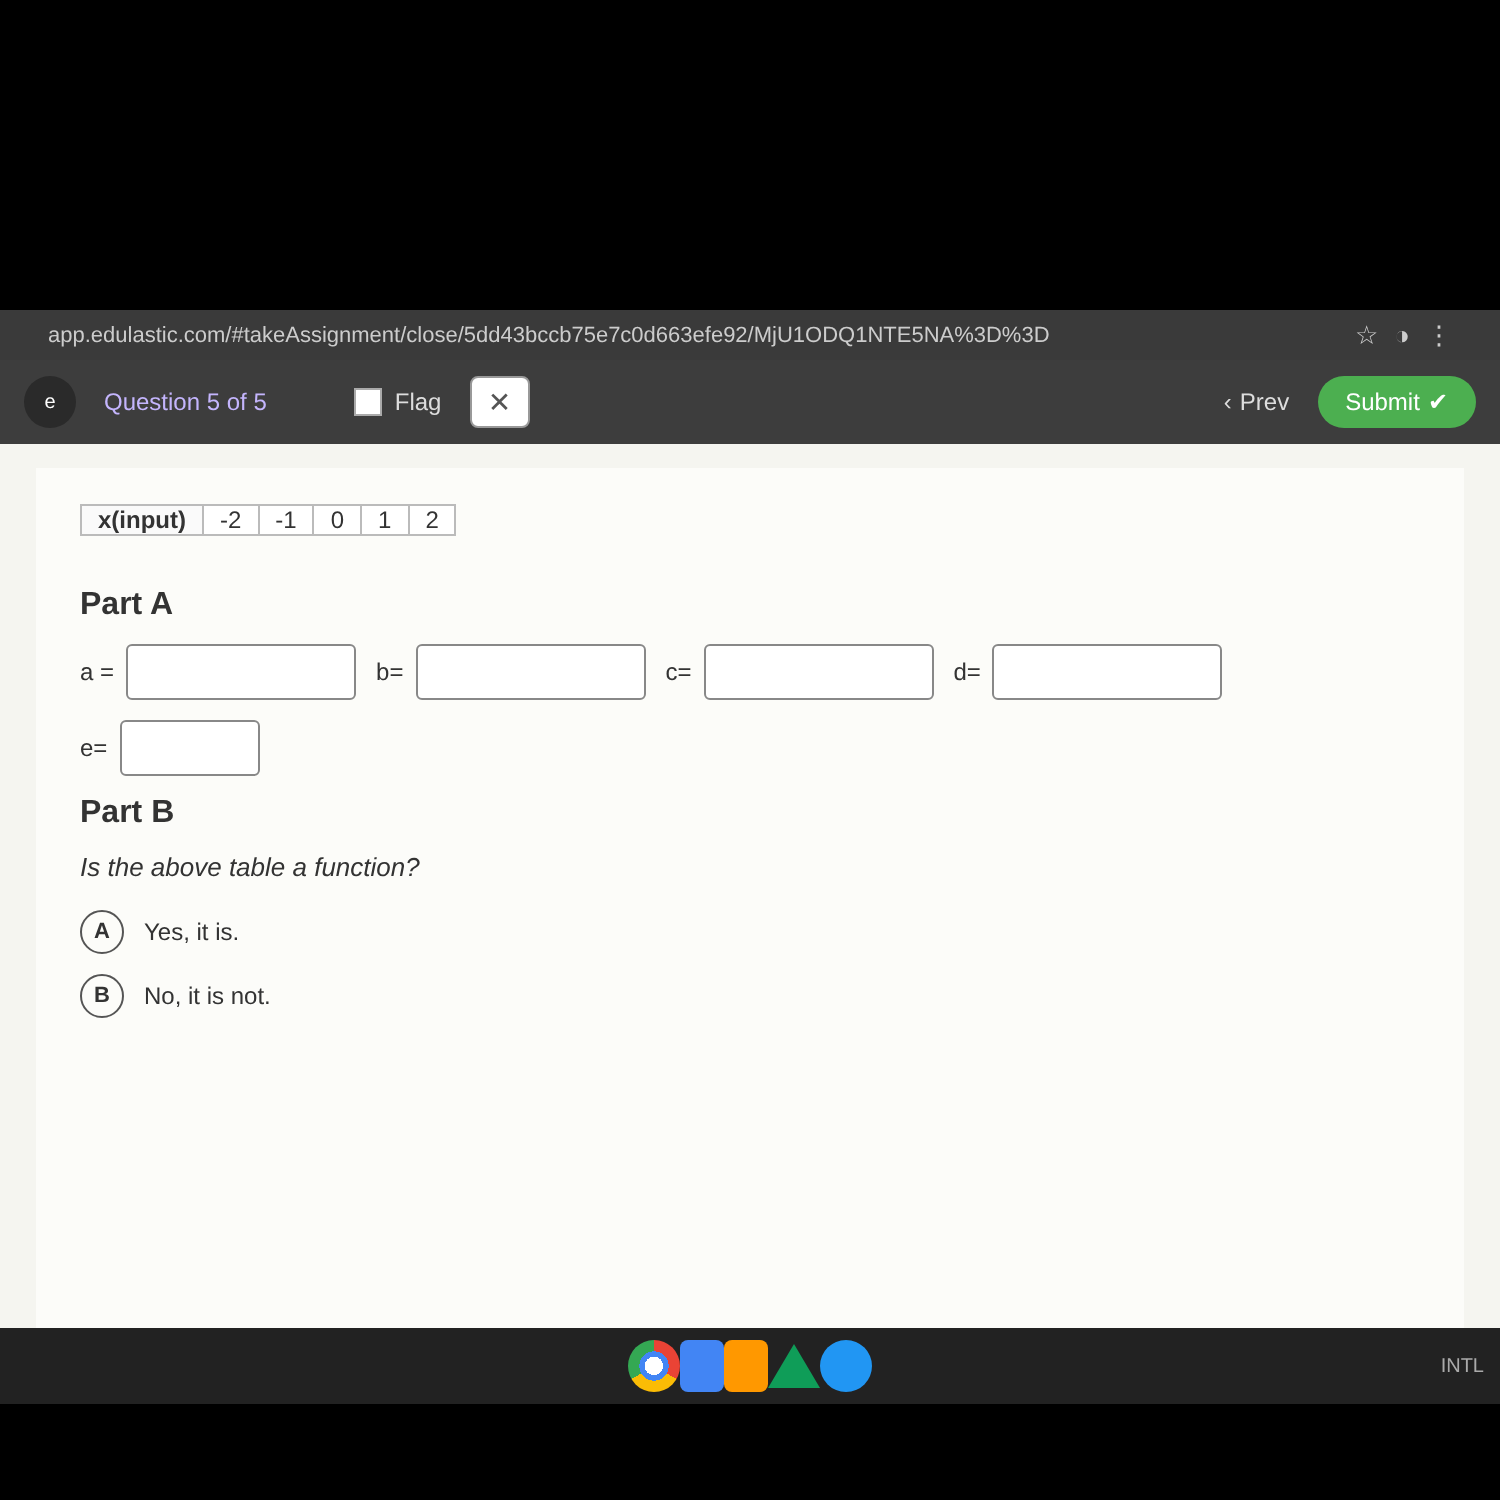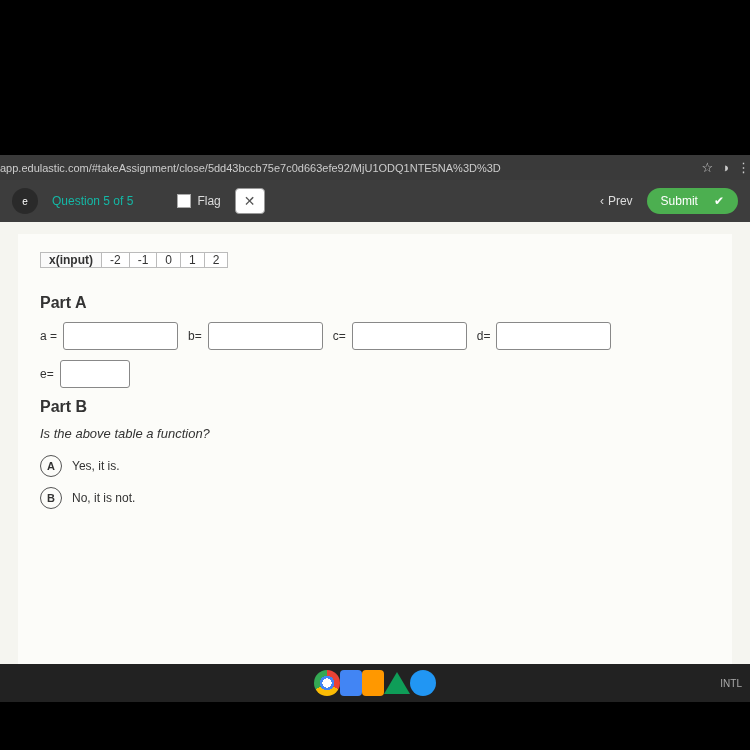--- a/index.html
+++ b/index.html
@@ -13,57 +13,57 @@
     }
     .black-top { width: 100%; height: 155px; background: #000; }
     .browser-bar {
       width: 100%;
       height: 25px;
       background: #3a3a3a;
       color: #ccc;
       font-size: 11px;
       display: flex;
       align-items: center;
-      padding: 0 0;
+      padding: 0 24px;
       justify-content: space-between;
     }
     .url { white-space: nowrap; overflow: hidden; }
     .browser-icons { display: flex; align-items: center; gap: 8px; font-size: 13px; }
     .app-header {
       width: 100%;
       height: 42px;
       background: #3d3d3d;
       display: flex;
       align-items: center;
       padding: 0 12px;
       gap: 14px;
       color: #ddd;
       font-size: 12px;
     }
     .logo-circle {
       width: 26px; height: 26px; border-radius: 50%;
       background: #2a2a2a; display:flex; align-items:center; justify-content:center;
       color:#fff; font-size:10px;
     }
-    .q-label { color: #14b8a6; font-size: 12px; margin-right: 30px; }
+    .q-label { color: #c4b5fd; font-size: 12px; margin-right: 30px; }
     .flag-box { display:flex; align-items:flex-end; gap:6px; }
     .flag-check {
       width:14px; height:14px; border:1px solid #aaa; background:#fff;
     }
     .close-btn {
       width: 30px; height: 26px; background: #fff; border: 1px solid #999;
       border-radius: 4px; display:flex; align-items:center; justify-content:center;
       font-size: 14px; color:#555; cursor:pointer;
     }
     .header-spacer { flex: 1; }
     .prev-btn { color: #ddd; font-size: 12px; cursor:pointer; display:flex; align-items:center; gap:4px; }
     .submit-btn {
       background: #4caf50; color: #fff; padding: 6px 14px;
       border-radius: 16px; font-size: 12px; cursor:pointer;
-      display:flex; align-items:center; gap:16px;
+      display:flex; align-items:center; gap:4px;
     }
     .content-wrap {
       width: 100%;
       background: #f5f5f0;
       height: 450px;
       overflow: hidden;
       position: relative;
     }
     .content-card {
       margin: 12px 18px 0 18px;

